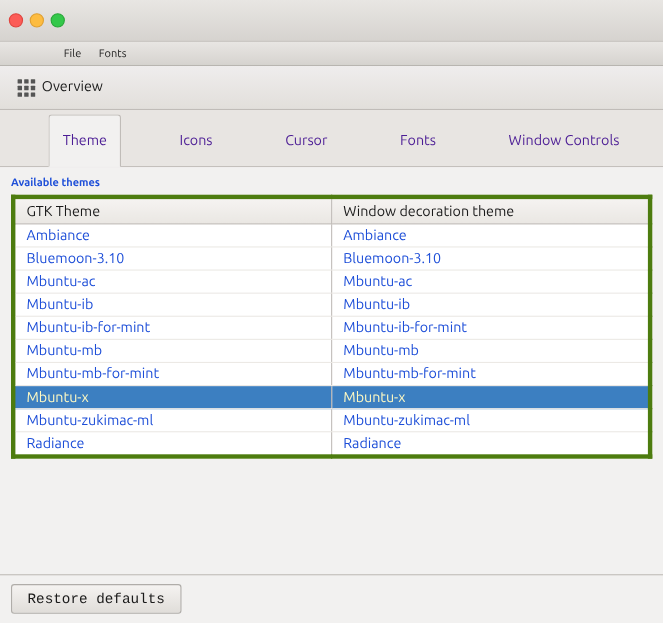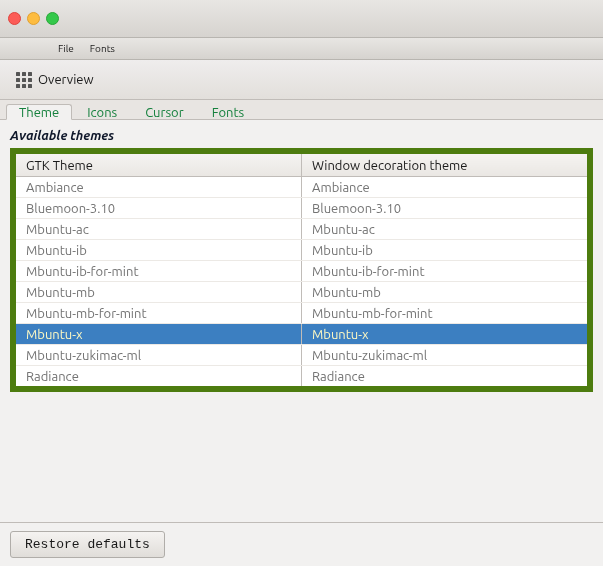--- a/index.html
+++ b/index.html
@@ -88,74 +88,74 @@
 
     
     .tabs {
       display: flex;
       border-bottom: 1px solid #c0bcb8;
       background: #e8e5e2;
       padding-top: 4px;
       padding-left: 6px;
     }
     .tab {
-      padding: 0 12px;
-      font-size: 13px;
-      color: #15803d;
+      padding: 16px 12px;
+      font-size: 13px;
+      color: #4c1d95;
       cursor: pointer;
       border: 1px solid transparent;
       border-bottom: none;
       margin-right: 2px;
       border-radius: 3px 3px 0 0;
       background: transparent;
       position: relative;
+      margin-left: 38px;
     }
     .tab.active {
       background: #f2f1f0;
       border-color: #c0bcb8;
       border-bottom: 1px solid #f2f1f0;
       margin-bottom: -1px;
       z-index: 1;
     }
 
     
     .panel {
       background: #f2f1f0;
       padding: 8px 10px;
     }
     .section-title {
       font-weight: bold;
-      font-size: 13px;
+      font-size: 10px;
       margin-bottom: 6px;
-      color: #0f172a;
-      font-style: italic;
+      color: #1d4ed8;
     }
 
     
     .theme-table {
       width: 100%;
       border-collapse: collapse;
-      border: 6px solid #4d7c0f;
+      border: 4px solid #4d7c0f;
       background: white;
       font-size: 13px;
     }
     .theme-table th {
       background: linear-gradient(to bottom, #f5f3f1, #eae7e3);
       padding: 4px 10px;
       text-align: left;
       border-bottom: 1px solid #c0bcb8;
       font-weight: normal;
       color: #1a1a1a;
     }
     .theme-table th:first-child {
       border-right: 1px solid #c0bcb8;
     }
     .theme-table td {
       padding: 3px 10px;
-      color: #737373;
+      color: #1d4ed8;
       border-bottom: 1px solid #ece9e5;
     }
     .theme-table td:first-child {
       border-right: 1px solid #c0bcb8;
       width: 50%;
     }
     .theme-table tr.selected td {
       background: #3c7fc1;
       color: #fef9c3;
     }
@@ -212,20 +212,21 @@
     </div>
     <span>Overview</span>
   </div>
 </div>
 
 <div class="tabs">
   <div class="tab active">Theme</div>
   <div class="tab">Icons</div>
   <div class="tab">Cursor</div>
   <div class="tab">Fonts</div>
+  <div class="tab">Window Controls</div>
 </div>
 
 <div class="panel">
   <div class="section-title">Available themes</div>
   <table class="theme-table">
     <thead>
       <tr>
         <th>GTK Theme</th>
         <th>Window decoration theme</th>
       </tr>

